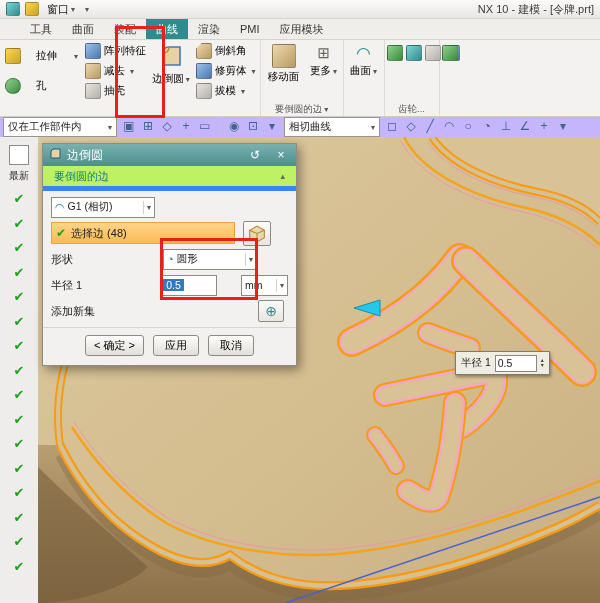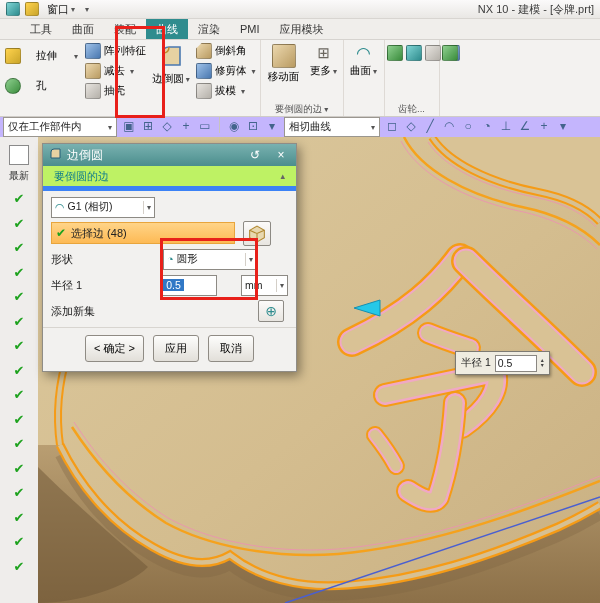--- a/index.html
+++ b/index.html
@@ -83,21 +83,21 @@
   .mini-ic{font-size:11px;color:#2f8c8e;line-height:12px}
   .sel-strip{width:174px;height:20px;display:flex;align-items:center;gap:5px;padding:0 4px;
              background:linear-gradient(#ffd488,#fdba55);border:1px solid #e8a53c}
   .sel-strip .ck{color:#1ea21e;font-weight:bold;font-size:12px}
   .cube-btn{margin-left:8px;width:28px;height:25px;border:1px solid #8d8a84;border-radius:2px;background:linear-gradient(#fcfbfa,#e8e5e0);padding:1px}
   .field{display:flex;align-items:center;height:19px;border:1px solid #8d8a84;background:#fff;padding:0 2px;font-size:10.5px}
   .sel-text{background:#3178c6;color:#fff;padding:0 3px}
   .addset-btn{margin-left:auto;margin-right:4px;width:26px;height:22px;border:1px solid #8d8a84;border-radius:2px;
               background:linear-gradient(#fcfbfa,#e8e5e0);color:#2f8c8e;font-size:14px;line-height:14px}
   .dlg-buttons{display:flex;justify-content:center;gap:9px;padding:7px 0 9px;border-top:1px solid #d8d5d0;margin-top:2px}
-  .btn{min-width:46px;height:27px;border:1px solid #8f8b84;border-radius:3px;background:linear-gradient(#fdfdfc,#e2dfd9);font-size:11px;padding:0 8px;white-space:nowrap}
+  .btn{min-width:46px;height:21px;border:1px solid #8f8b84;border-radius:3px;background:linear-gradient(#fdfdfc,#e2dfd9);font-size:11px;padding:0 8px;white-space:nowrap}
 
   
   .redbox{position:absolute;border:3px solid #e8201a;z-index:30;pointer-events:none}
 </style>
 </head>
 <body>
 
 <div id="app">
 
   <div class="titlebar">

